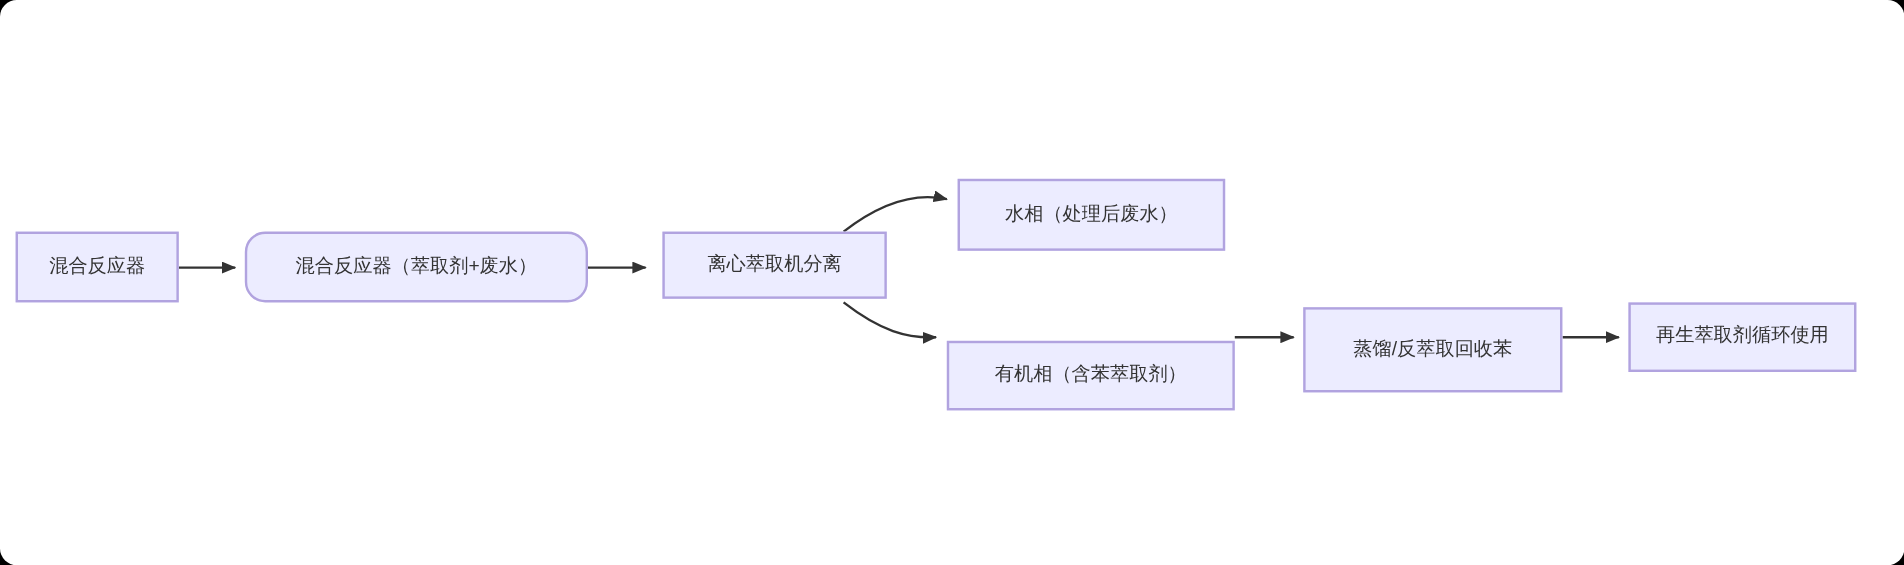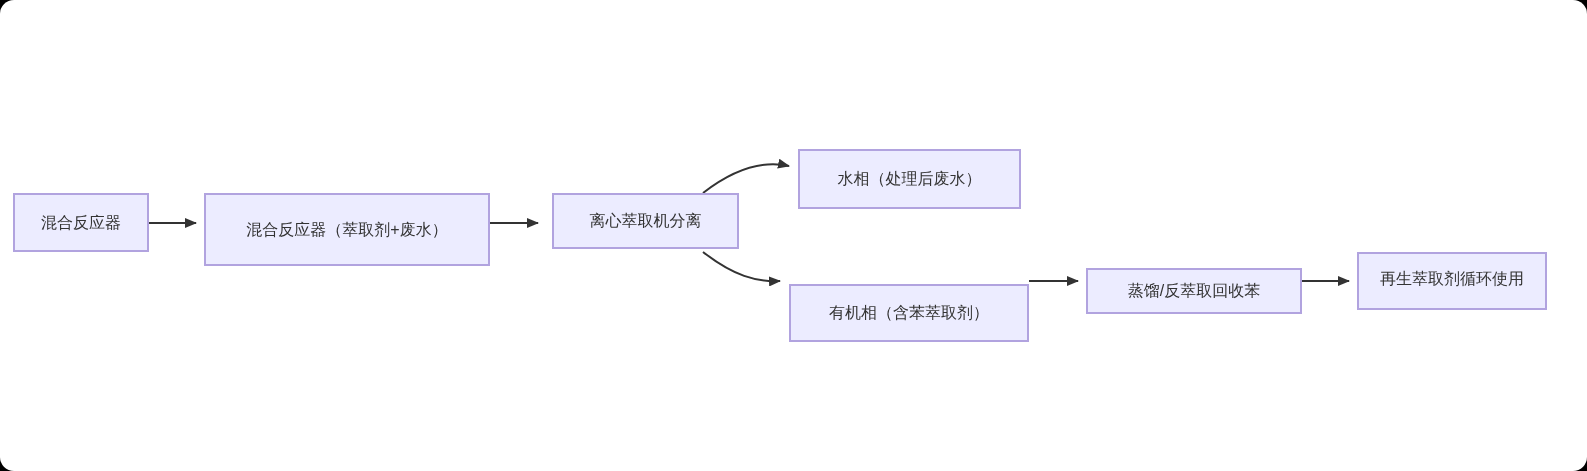--- a/index.html
+++ b/index.html
@@ -64,26 +64,26 @@
       <path class="edge" d="M149,223 L196,223" marker-end="url(#arrowhead)"></path>
       <path class="edge" d="M490,223 L538,223" marker-end="url(#arrowhead)"></path>
       <path class="edge" d="M703,193 C734,169 762,160 789,166" marker-end="url(#arrowhead)"></path>
       <path class="edge" d="M703,252 C734,276 756,282 780,281" marker-end="url(#arrowhead)"></path>
       <path class="edge" d="M1029,281 L1078,281" marker-end="url(#arrowhead)"></path>
       <path class="edge" d="M1302,281 L1349,281" marker-end="url(#arrowhead)"></path>
     </svg>
 
     <div class="node" style="left:13px;  top:193px; width:136px; height:59px;">混合反应器</div>
 
-    <div class="node" style="left:204px; top:193px; width:286px; height:73px;">混合反应器（萃取剂+废水）</div>
+    <div class="node" style="left:204px; top:193px; width:286px; height:59px;border-radius:17px;">混合反应器（萃取剂+废水）</div>
 
     <div class="node" style="left:552px; top:193px; width:187px; height:56px;">离心萃取机分离</div>
 
     <div class="node" style="left:798px; top:137px; width:223px; height:60px;margin-top:12px;">水相（处理后废水）</div>
 
     <div class="node" style="left:789px; top:252px; width:240px; height:58px;margin-top:32px;">有机相（含苯萃取剂）</div>
 
-    <div class="node" style="left:1086px; top:268px; width:216px; height:46px;">蒸馏/反萃取回收苯</div>
+    <div class="node" style="left:1086px; top:256px; width:216px; height:71px;">蒸馏/反萃取回收苯</div>
 
     <div class="node" style="left:1357px; top:252px; width:190px; height:58px;font-family:Liberation Mono, monospace;">再生萃取剂循环使用</div>
 
   </div>
 </div>
 
 </body></html>

